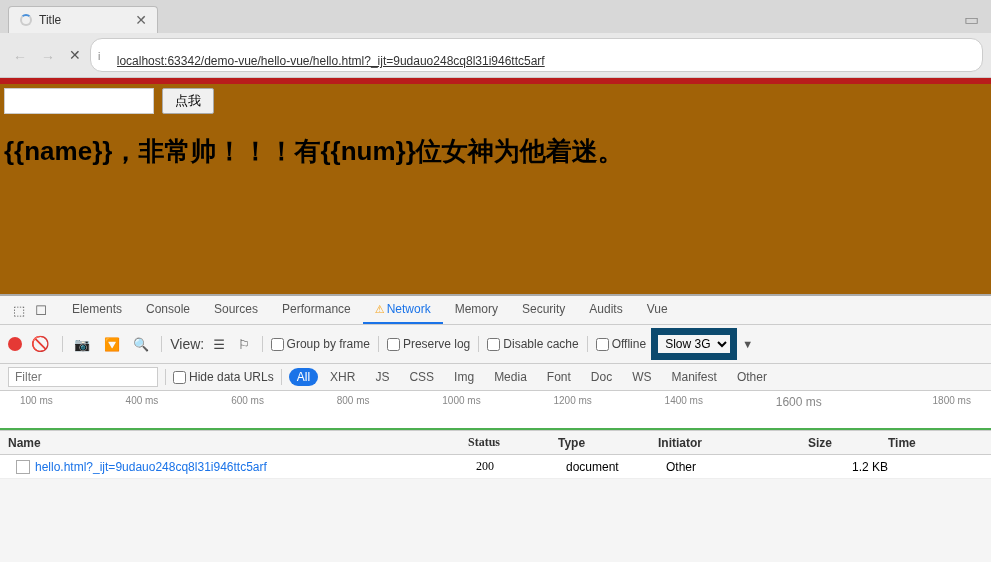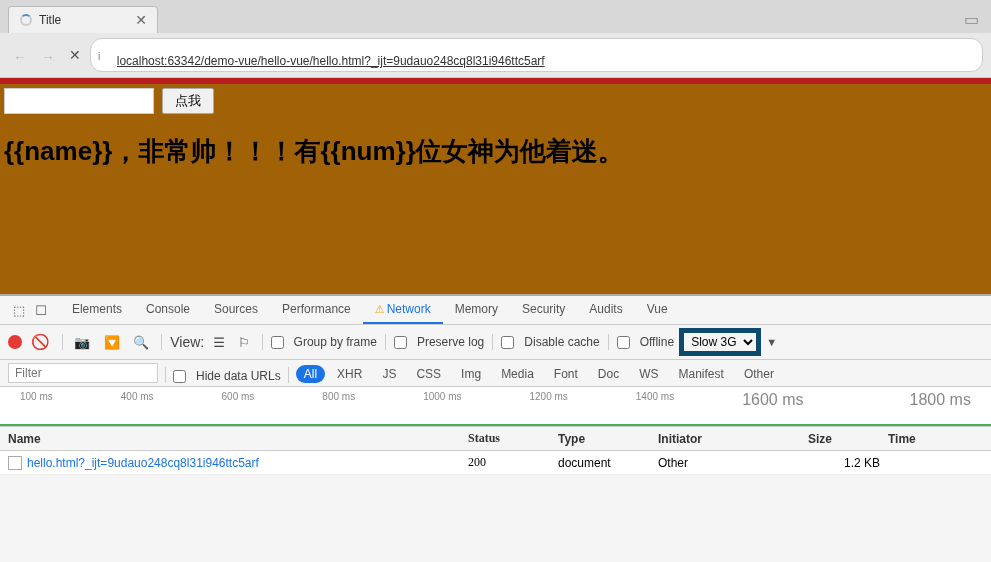--- a/index.html
+++ b/index.html
@@ -42,25 +42,25 @@
     .devtools-tab { padding: 6px 12px; font-size: 12px; cursor: pointer; color: #555; border-bottom: 2px solid transparent; position: relative; }
     .devtools-tab.active { color: #1a73e8; border-bottom: 2px solid #1a73e8; }
     .devtools-tab .warning-icon { color: #f5a623; font-size: 11px; margin-right: 2px; }
 
     
     .toolbar { display: flex; align-items: center; border-bottom: 1px solid #ccc; background: #f5f5f5; padding: 3px 8px; gap: 5px; font-size: 12px; }
     .toolbar-sep { width: 1px; height: 16px; background: #ccc; margin: 0 3px; }
     .toolbar-btn { background: none; border: none; cursor: pointer; color: #444; font-size: 13px; padding: 2px 4px; }
     .toolbar-red-dot { width: 14px; height: 14px; background: #e53935; border-radius: 50%; display: inline-block; }
     .toolbar-label { color: #444; font-size: 14px; }
-    .checkbox-label { display: flex; align-items: center; gap: 10px; font-size: 12px; color: #444; cursor: pointer; }
+    .checkbox-label { display: flex; align-items: center; gap: 3px; font-size: 12px; color: #444; cursor: pointer; }
     .dropdown-btn { background: none; border: none; cursor: pointer; font-size: 11px; color: #555; }
 
     
-    .filter-bar { display: flex; align-items: flex-end; border-bottom: 1px solid #ccc; background: #f5f5f5; padding: 3px 8px; gap: 4px; font-size: 12px; }
+    .filter-bar { display: flex; align-items: center; border-bottom: 1px solid #ccc; background: #f5f5f5; padding: 3px 8px; gap: 4px; font-size: 12px; }
     .filter-tag { padding: 2px 8px; border-radius: 3px; cursor: pointer; color: #555; font-size: 12px; }
     .filter-tag.active { background: #1a73e8; color: white; border-radius: 10px; }
     .filter-input-box { border: 1px solid #ccc; padding: 1px 6px; font-size: 12px; height: 20px; flex: none; width: 150px; }
 
     
     .timeline { background: white; height: 40px; border-bottom: 1px solid #ccc; position: relative; overflow: hidden; }
     .timeline-green-line { position: absolute; bottom: 0; left: 0; right: 0; height: 2px; background: #4caf50; }
 
     
     .network-table { background: white; font-size: 12px; }
@@ -172,21 +172,21 @@
     <div class="toolbar-sep"></div>
     <label class="checkbox-label">
       <input type="checkbox" style="">
       <span>Disable cache</span>
     </label>
     <div class="toolbar-sep"></div>
     <label class="checkbox-label">
       <input type="checkbox" style="">
       <span>Offline</span>
     </label>
-    <select style="font-size:12px;border:5px solid #0c4a6e;padding:1px 3px;background:#f5f5f5;">
+    <select style="font-size:12px;border:7px solid #0c4a6e;padding:1px 3px;background:#f5f5f5;">
       <option>Slow 3G</option>
     </select>
     <button class="dropdown-btn">▼</button>
   </div>
 
   <div class="filter-bar">
     <input class="filter-input-box" type="text" placeholder="Filter" style="">
     <div class="toolbar-sep"></div>
     <label class="checkbox-label">
       <input type="checkbox" style="">
@@ -209,40 +209,40 @@
   <div class="timeline">
     <div style="display:flex;align-items:center;height:100%;position:relative;width:100%;">
       <div style="position:absolute;top:4px;left:0;right:0;display:flex;justify-content:space-between;padding:0 20px;">
         <span style="font-size:10px;color:#888;">100 ms</span>
         <span style="font-size:10px;color:#888;">400 ms</span>
         <span style="font-size:10px;color:#888;">600 ms</span>
         <span style="font-size:10px;color:#888;">800 ms</span>
         <span style="font-size:10px;color:#888;">1000 ms</span>
         <span style="font-size:10px;color:#888;">1200 ms</span>
         <span style="font-size:10px;color:#888;">1400 ms</span>
-        <span style="font-size:16px;color:#888;">1600 ms</span>
-        <span style="font-size:16px;color:#888;margin-left:38px;">1800 ms</span>
+        <span style="font-size:12px;color:#888;">1600 ms</span>
+        <span style="font-size:10px;color:#888;margin-left:38px;">1800 ms</span>
       </div>
       <div class="timeline-green-line"></div>
     </div>
   </div>
 
   <div class="network-table">
 
     <div class="table-header">
       <div class="col-name">Name</div>
       <div class="col-status">Status</div>
       <div class="col-type">Type</div>
       <div class="col-initiator">Initiator</div>
       <div class="col-size">Size</div>
       <div class="col-time">Time</div>
     </div>
 
     <div class="table-row">
-      <div class="col-name" style="display:flex;align-items:flex-end;">
+      <div class="col-name" style="display:flex;align-items:flex-end;margin-left:8px;">
         <span class="row-icon"></span>
         <span class="row-name">hello.html?_ijt=9udauo248cq8l31i946ttc5arf</span>
       </div>
       <div class="col-status">200</div>
       <div class="col-type">document</div>
       <div class="col-initiator">Other</div>
       <div class="col-size" style="text-align:right;padding-right:8px;">1.2 KB</div>
       <div class="col-time"></div>
     </div>
   </div>

